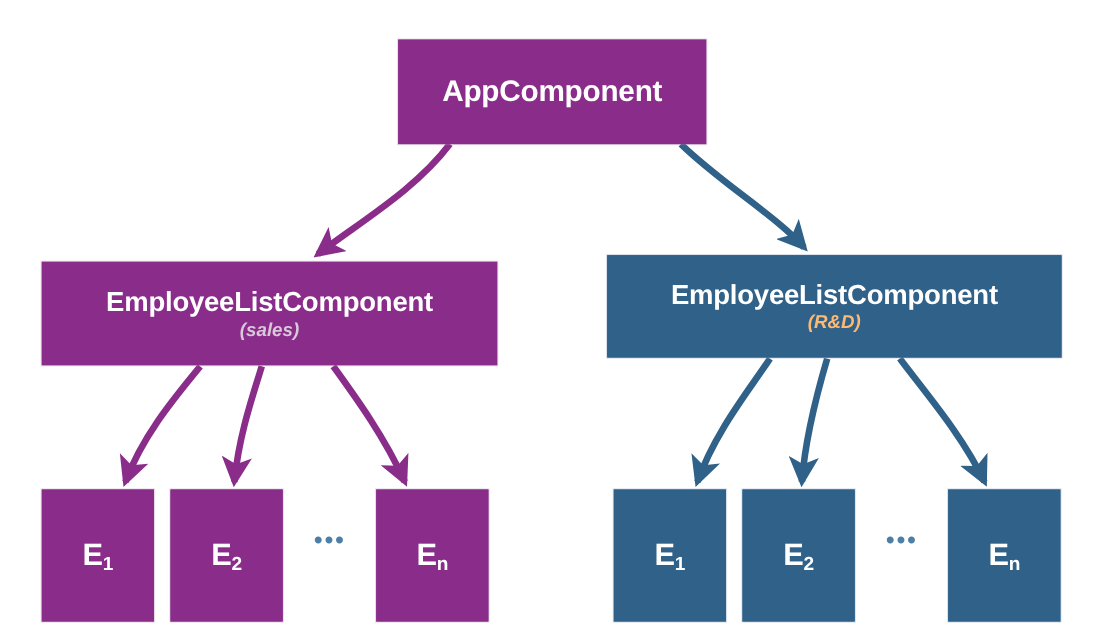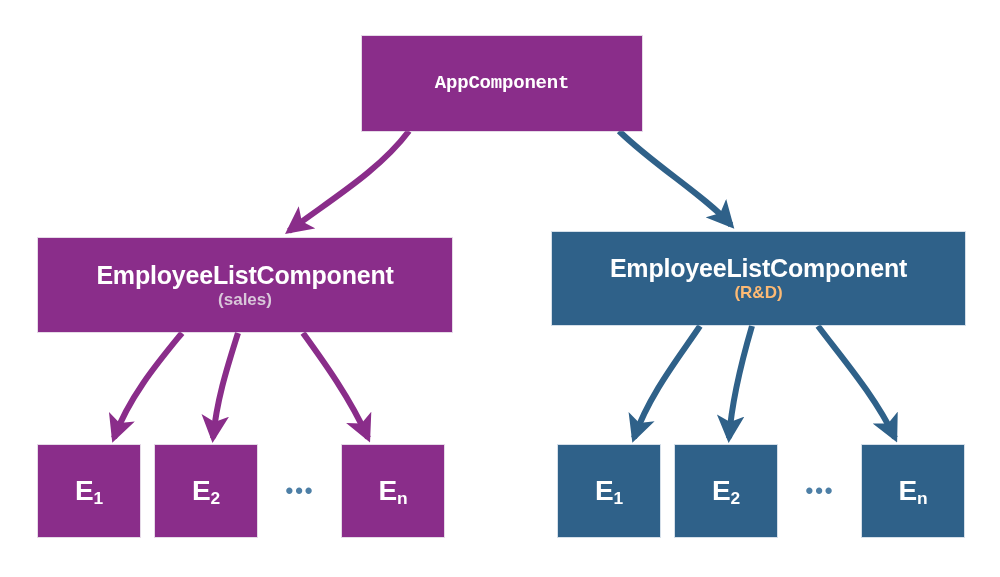--- a/index.html
+++ b/index.html
@@ -50,32 +50,33 @@
     font-weight: bold;
     letter-spacing: -0.2px;
     line-height: 1.12;
     white-space: nowrap;
   }
   .node-sub {
     font-weight: bold;
     line-height: 1.15;
     margin-top: 1px;
     white-space: nowrap;
+    font-style: italic;
   }
   .purple .node-sub { color: #d9c7da; }
   .blue .node-sub { color: #fdba74; }
 
   
   #app-component {
     left: 362px;
     top: 36px;
     width: 280px;
     height: 95px;
   }
-  #app-component .node-title { font-size: 19px; font-family: Liberation Mono, monospace; }
+  #app-component .node-title { font-size: 27px; }
 
   
   #employee-list-sales {
     left: 38px;
     top: 238px;
     width: 414px;
     height: 94px;
   }
   #employee-list-rnd {
     left: 552px;
@@ -85,21 +86,21 @@
   }
   #employee-list-sales .node-title,
   #employee-list-rnd .node-title { font-size: 25px; }
   #employee-list-sales .node-sub,
   #employee-list-rnd .node-sub { font-size: 17px; }
 
   
   .leaf {
     top: 445px;
     width: 102px;
-    height: 92px;
+    height: 120px;
   }
   .leaf .node-title {
     font-size: 28px;
     display: inline-block;
   }
   .leaf .node-title sub {
     font-size: 0.62em;
     vertical-align: baseline;
     position: relative;
     bottom: -0.22em;

